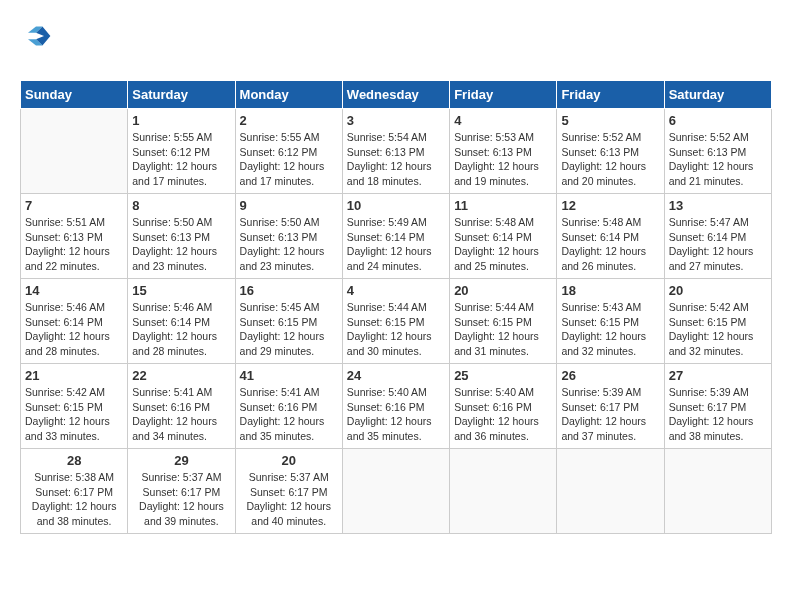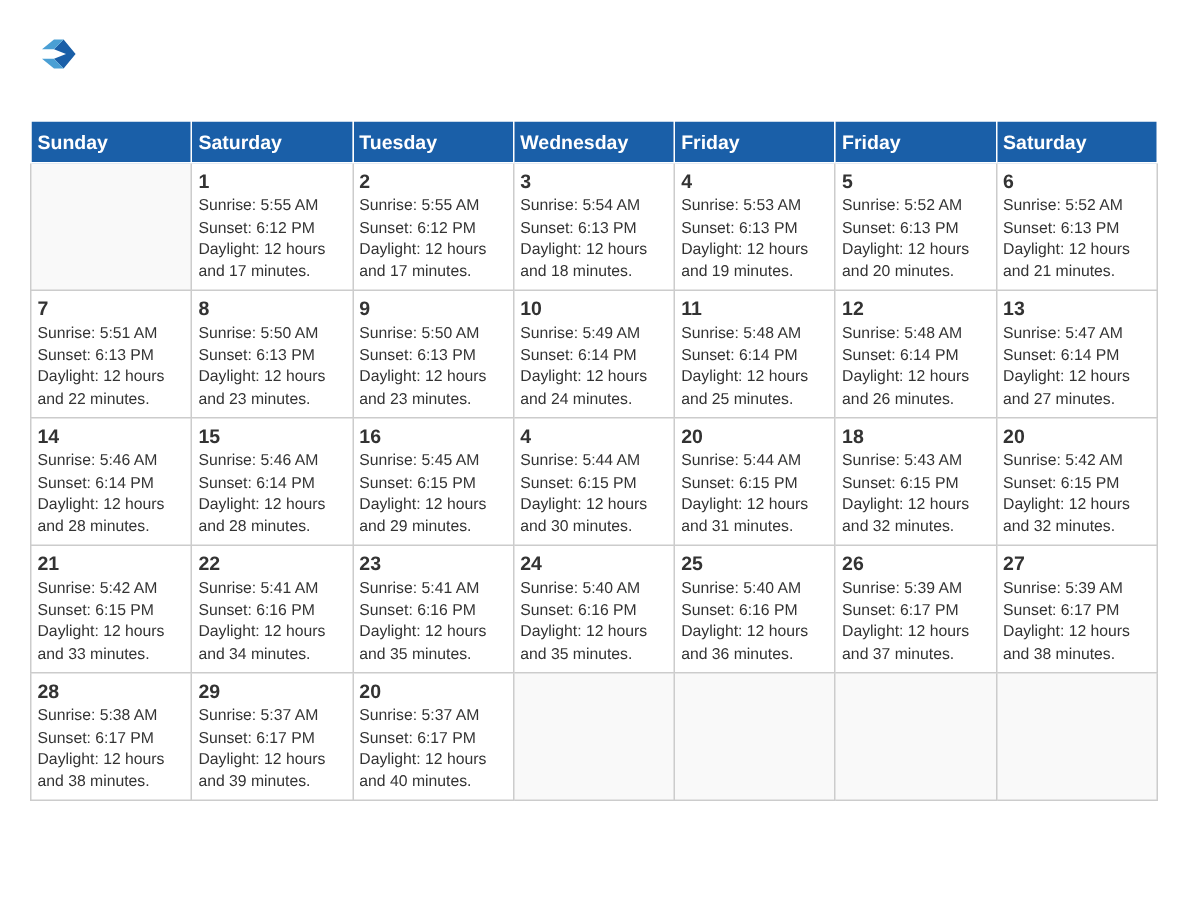--- a/index.html
+++ b/index.html
@@ -89,20 +89,21 @@
     .day-info {
       font-size: 10.5px;
       color: #333;
       line-height: 1.4;
     }
     .week-row td {
       height: 85px;
     }
     .last-row td {
       height: 75px;
+      text-align: center;
     }
   </style>
 </head>
 <body>
 
 <div class="header">
   <div class="logo">
     <svg class="logo-icon" viewBox="0 0 40 40">
       <polygon points="28,8 38,20 28,32 20,24 30,20 20,16" fill="#1a5fa8"></polygon>
       <polygon points="28,8 20,16 10,16 20,8" fill="#4a9fd4"></polygon>
@@ -117,21 +118,21 @@
     <div class="month-title"></div>
     <div class="location"></div>
   </div>
 </div>
 
 <table class="calendar">
   <thead>
     <tr>
     <th>Sunday</th>
         <th>Saturday</th>
-        <th>Tuesday</th>
+        <th>Monday</th>
         <th>Wednesday</th>
         <th>Friday</th>
         <th>Friday</th>
         <th>Saturday</th>
       </tr>
   </thead>
   <tbody id="calendar-body">
   <tr class="week-row">
         <td class="empty"></td>
         <td>
@@ -222,21 +223,21 @@
       <tr class="week-row">
         <td>
           <span class="day-number">21</span>
           <div class="day-info">Sunrise: 5:42 AM<br>Sunset: 6:15 PM<br>Daylight: 12 hours<br>and 33 minutes.</div>
         </td>
         <td>
           <span class="day-number">22</span>
           <div class="day-info">Sunrise: 5:41 AM<br>Sunset: 6:16 PM<br>Daylight: 12 hours<br>and 34 minutes.</div>
         </td>
         <td>
-          <span class="day-number">23</span>
+          <span class="day-number">41</span>
           <div class="day-info">Sunrise: 5:41 AM<br>Sunset: 6:16 PM<br>Daylight: 12 hours<br>and 35 minutes.</div>
         </td>
         <td>
           <span class="day-number">24</span>
           <div class="day-info">Sunrise: 5:40 AM<br>Sunset: 6:16 PM<br>Daylight: 12 hours<br>and 35 minutes.</div>
         </td>
         <td>
           <span class="day-number">25</span>
           <div class="day-info">Sunrise: 5:40 AM<br>Sunset: 6:16 PM<br>Daylight: 12 hours<br>and 36 minutes.</div>
         </td>

